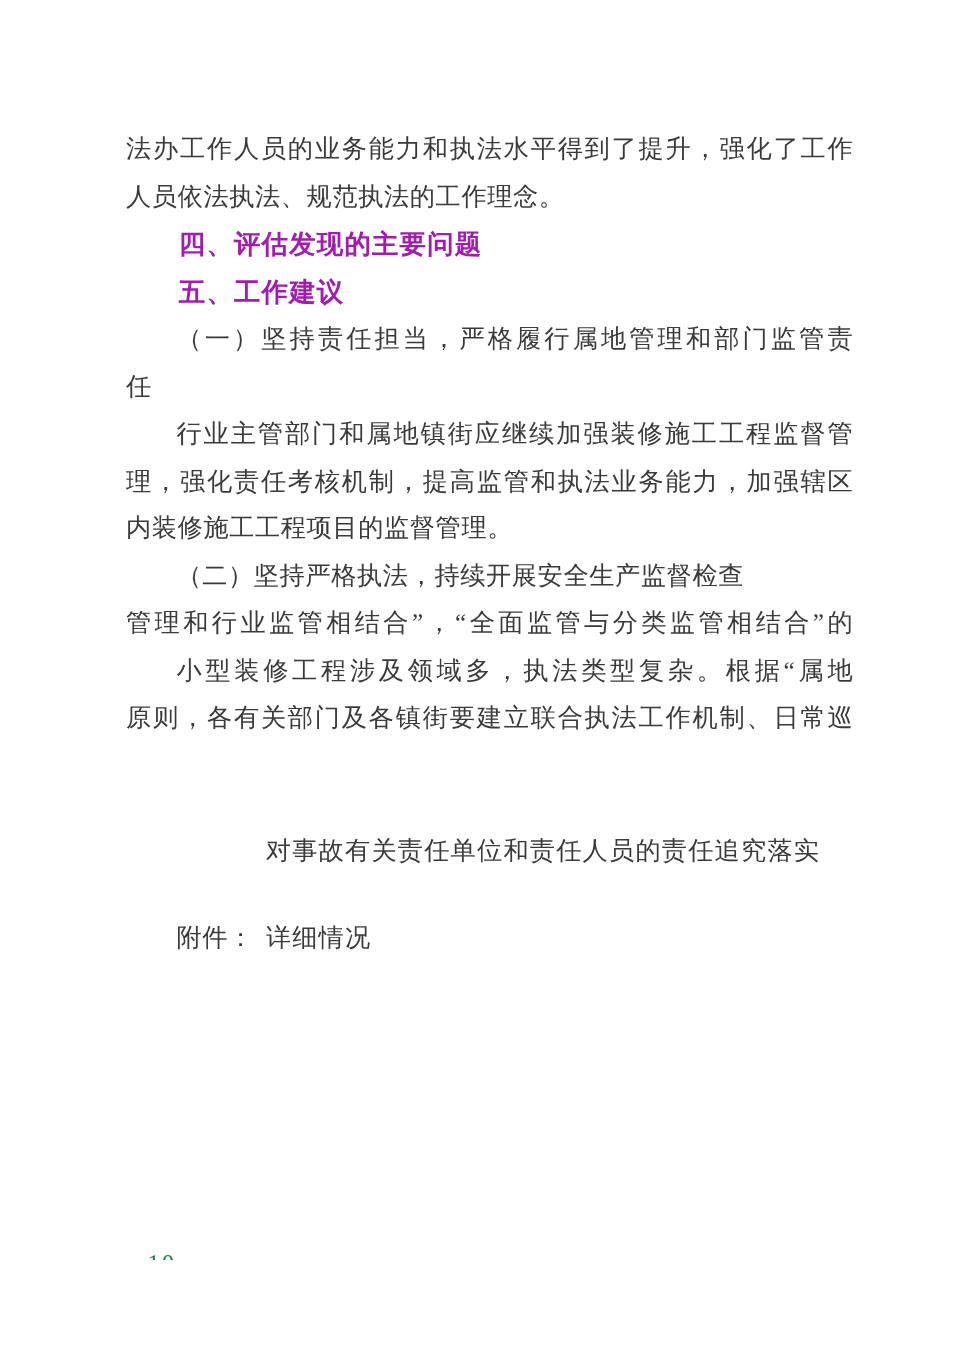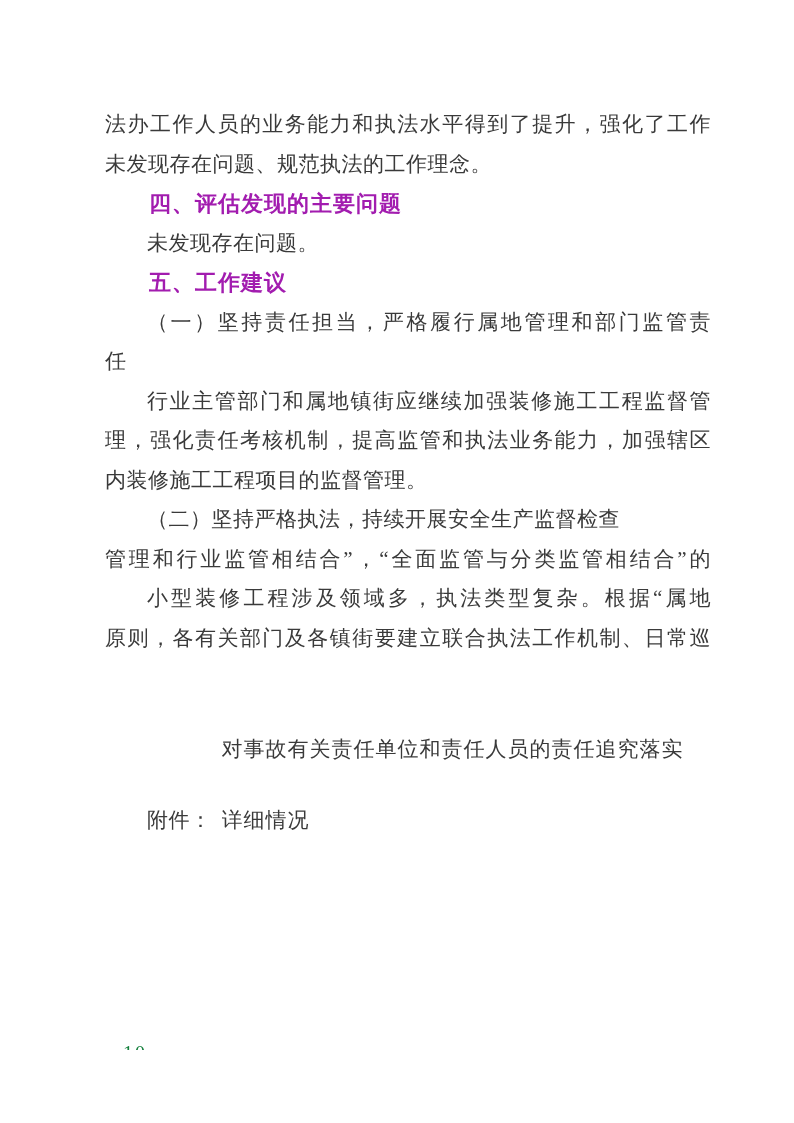--- a/index.html
+++ b/index.html
@@ -64,24 +64,23 @@
     font-family: "Liberation Serif", "DejaVu Serif", serif;
   }
 </style>
 </head>
 <body>
 
 <div class="page">
   <div class="content">
 
     <div class="line just">法办工作人员的业务能力和执法水平得到了提升，强化了工作</div>
-    <div class="line">未发现存在问题、规范执法的工作理念。</div>
+    <div class="line">人员依法执法、规范执法的工作理念。</div>
 
     <div class="line h1 indent">四、评估发现的主要问题</div>
-    <div class="line indent">未发现存在问题。</div>
 
     <div class="line h1 indent">五、工作建议</div>
 
     <div class="line just indent">（一）坚持责任担当，严格履行属地管理和部门监管责</div>
     <div class="line">任</div>
 
     <div class="line just indent">行业主管部门和属地镇街应继续加强装修施工工程监督管</div>
     <div class="line just">理，强化责任考核机制，提高监管和执法业务能力，加强辖区</div>
     <div class="line">内装修施工工程项目的监督管理。</div>
 

